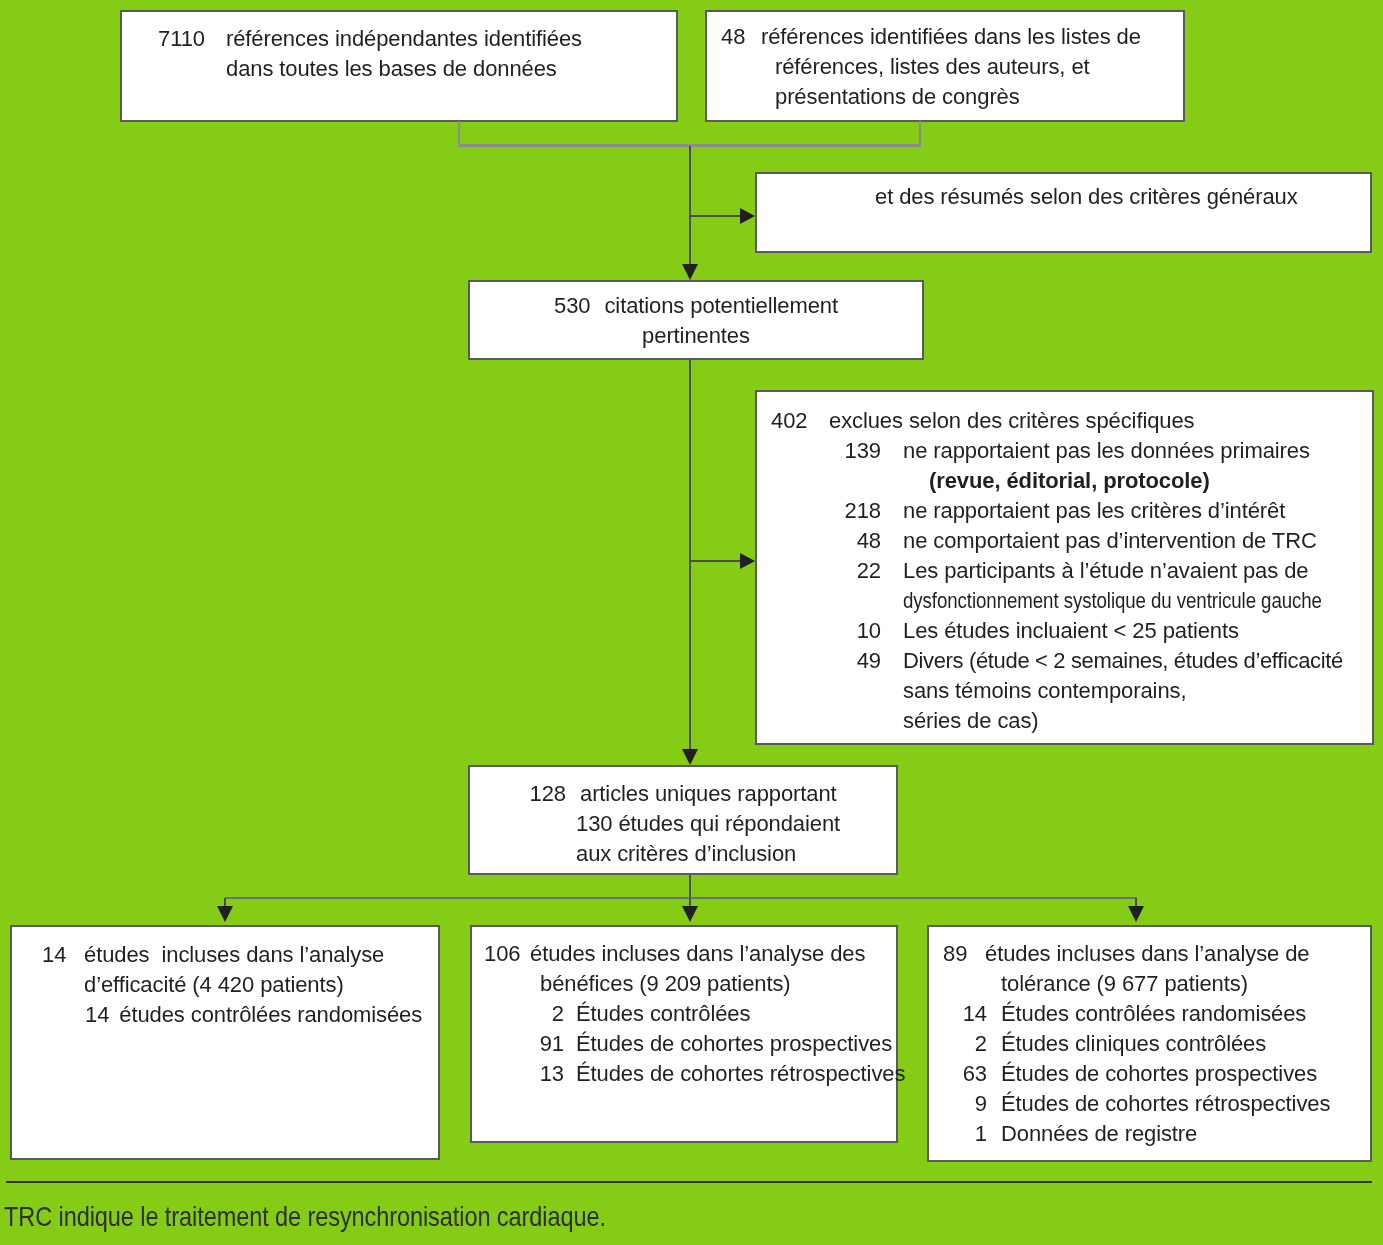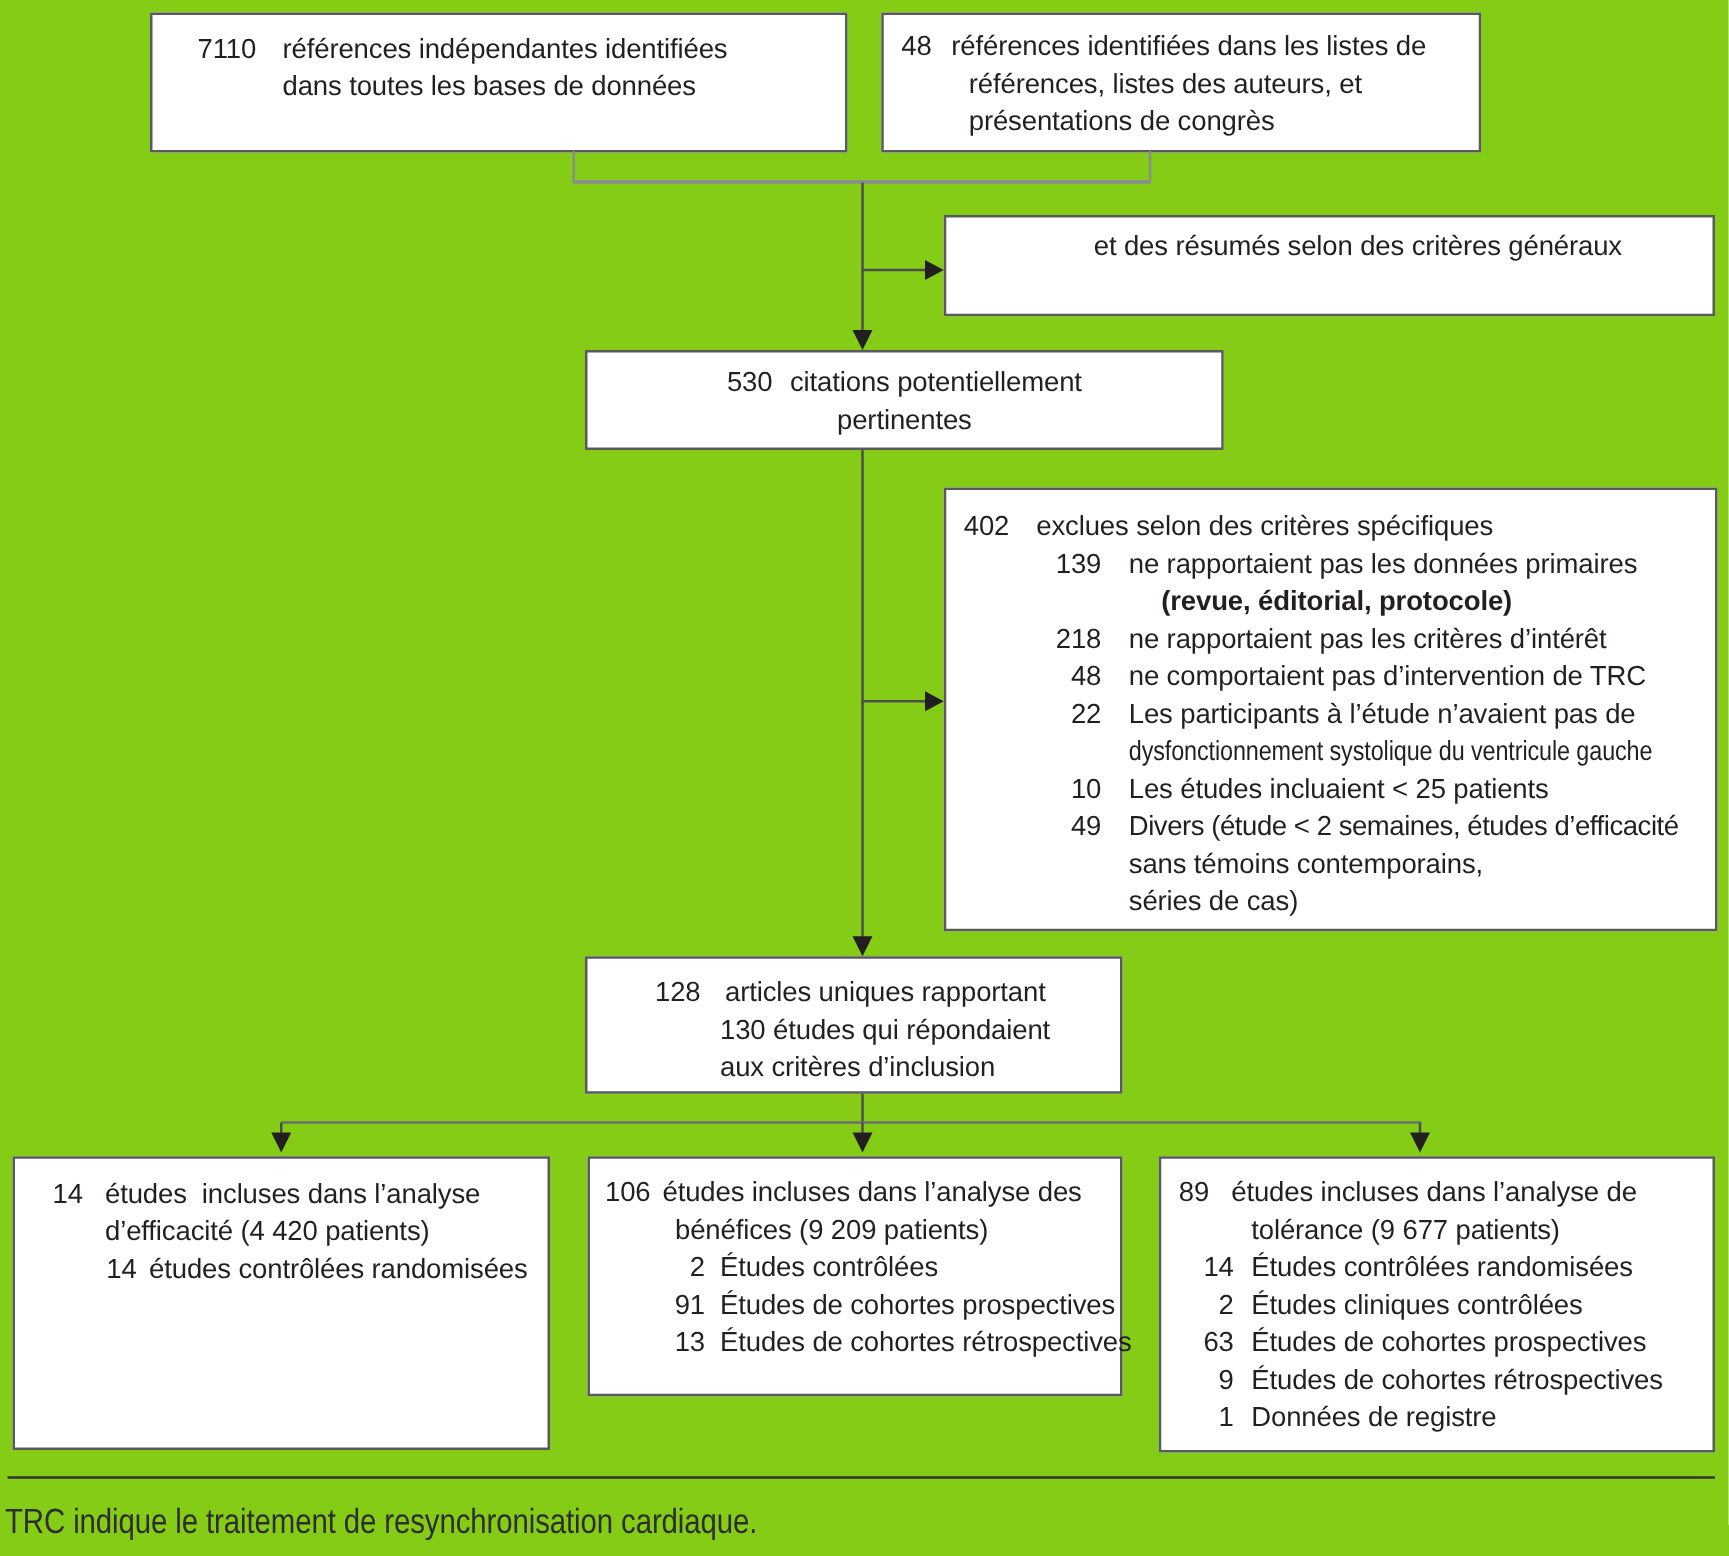--- a/index.html
+++ b/index.html
@@ -24,51 +24,51 @@
   .boxB .t{margin-left:10px;}
   .boxB .wrap{padding-left:54px;}
 
   
   .boxC{left:755px;top:172px;width:617px;height:81px;padding:8px 0 0 14px;}
   .boxC .n{width:56px;}
   .boxC .t{margin-left:10px;}
   .boxC .wrap{padding-left:104px;}
 
   
-  .boxD{left:468px;top:280px;width:511px;height:80px;padding-top:9px;text-align:center;}
+  .boxD{left:468px;top:280px;width:456px;height:80px;padding-top:9px;text-align:center;}
   .boxD .t{margin-left:14px;}
 
   
   .boxE{left:755px;top:390px;width:619px;height:355px;padding:14px 0 0 14px;}
   .boxE .hn{display:inline-block;width:44px;white-space:pre;}
   .boxE .ht{display:inline-block;margin-left:14px;white-space:pre;}
   .boxE .rn{display:inline-block;width:110px;text-align:right;white-space:pre;}
   .boxE .rt{display:inline-block;margin-left:22px;white-space:pre;}
   .boxE .w1{padding-left:158px;font-weight:bold;}
   .boxE .w2{padding-left:132px;}
   .tight{letter-spacing:-0.35px;}
   .cond{display:inline-block;transform:scaleX(0.85);transform-origin:0 50%;white-space:pre;}
 
   
   .boxF{left:468px;top:765px;width:430px;height:110px;padding:12px 0 0 54px;}
-  .boxF .n{width:42px;}
+  .boxF .n{width:42px;text-align:right;}
   .boxF .t{margin-left:14px;}
   .boxF .wrap{padding-left:52px;}
 
   
   .boxG{left:10px;top:925px;width:430px;height:235px;padding:13px 0 0 30px;}
   .boxG .n{width:30px;}
   .boxG .t{margin-left:12px;}
   .boxG .wrap{padding-left:42px;}
   .boxG .sub{padding-left:43px;}
   .boxG .n2{display:inline-block;white-space:pre;}
   .boxG .sub .t{margin-left:10px;}
 
   
-  .boxH{left:470px;top:925px;width:428px;height:192px;padding:12px 0 0 12px;}
+  .boxH{left:470px;top:925px;width:428px;height:218px;padding:12px 0 0 12px;}
   .boxH .n{width:40px;}
   .boxH .t{margin-left:6px;}
   .boxH .wrap{padding-left:56px;}
   .boxH .rn{display:inline-block;width:80px;text-align:right;white-space:pre;}
   .boxH .rt{display:inline-block;margin-left:12px;white-space:pre;}
 
   
   .boxI{left:927px;top:925px;width:445px;height:237px;padding:12px 0 0 14px;}
   .boxI .n{width:32px;}
   .boxI .t{margin-left:10px;}

